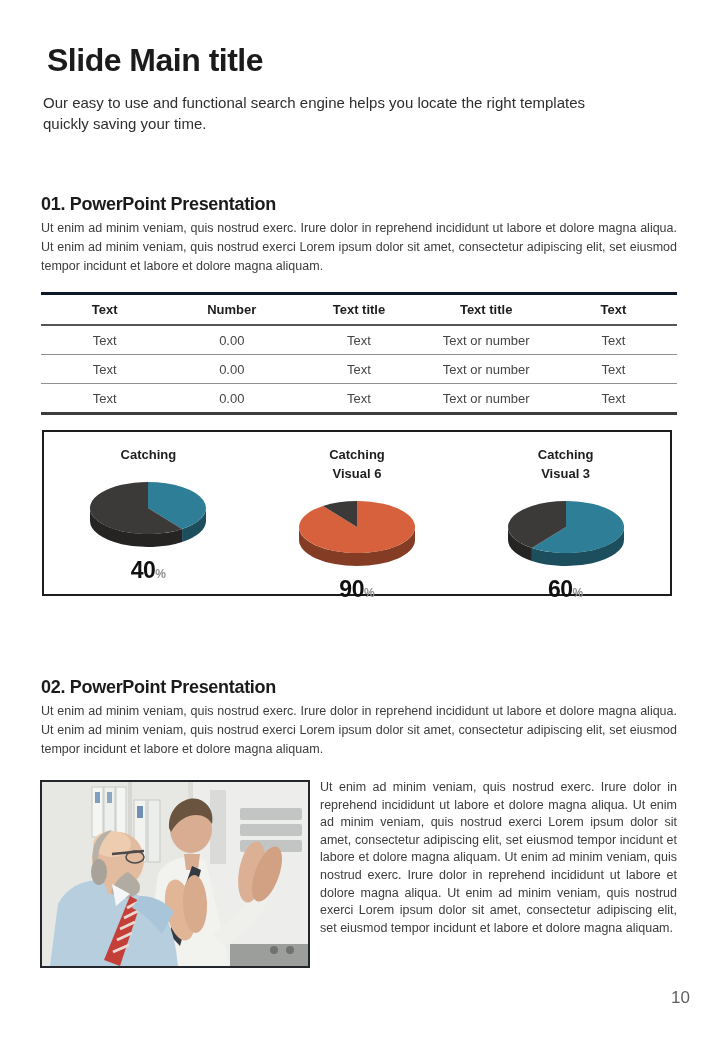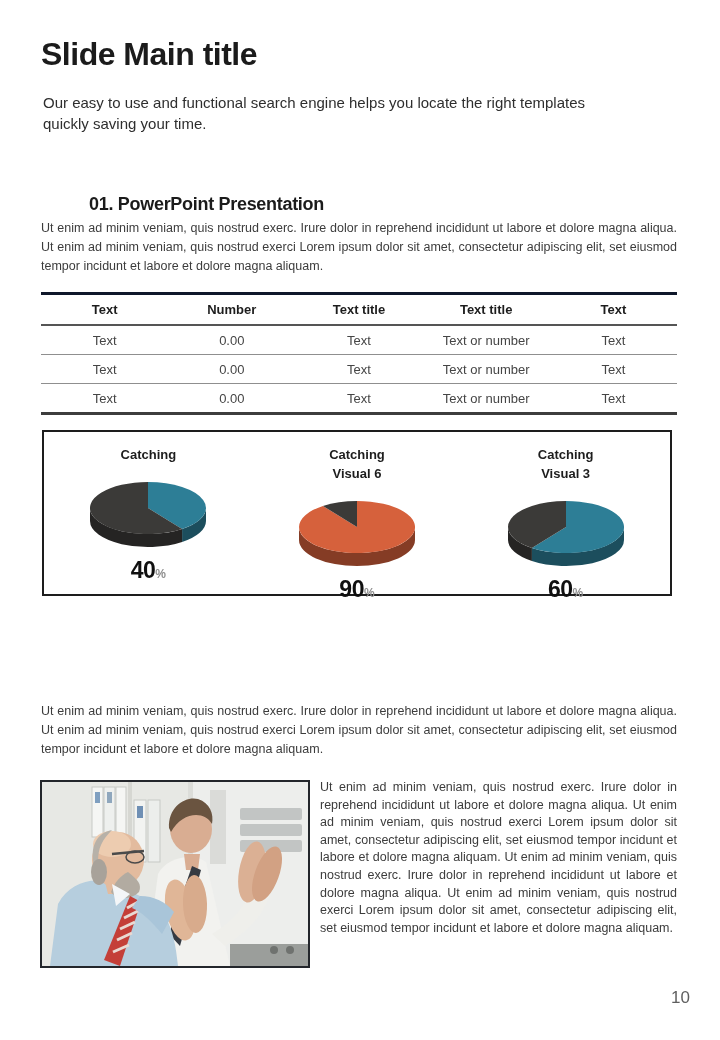--- a/index.html
+++ b/index.html
@@ -2,36 +2,36 @@
 <html><head>
 <meta charset="utf-8">
 <style>
   html,body{margin:0;padding:0;background:#ffffff;}
   .page{
     position:relative;width:720px;height:1040px;background:#ffffff;
     font-family:"Liberation Sans","DejaVu Sans",sans-serif;color:#3a3a3a;
     overflow:hidden;
   }
   .page-title{
-    position:absolute;left:41px;top:36px;margin:0;
+    position:absolute;left:41px;top:36px;margin:6px;
     font-size:32px;font-weight:bold;color:#1b1b1b;letter-spacing:-0.5px;
   }
   .subtitle{
     position:absolute;left:41px;top:90px;margin:2px;width:570px;
     font-size:15px;line-height:21px;color:#2e2e2e;
   }
   .sec-heading{
     position:absolute;left:41px;margin:0;
     font-size:18px;font-weight:bold;color:#1b1b1b;letter-spacing:-0.3px;
   }
   .sec-body{
     position:absolute;left:41px;margin:0;width:636px;
     font-size:12.5px;line-height:19px;color:#3c3c3c;text-align:justify;
   }
-  #sec1-heading{top:194px;margin-left:48px;}
+  #sec1-heading{top:194px;}
   #sec1-body{top:219px;}
   #sec2-heading{top:677px;}
   #sec2-body{top:702px;}
 
   
   .data-table{
     position:absolute;left:41px;top:292px;width:636px;
     border-collapse:collapse;table-layout:fixed;
     border-top:3px solid #0f172a;border-bottom:3px solid #3d3d3d;
     font-size:13px;
@@ -143,20 +143,21 @@
       <div class="pie-graphic"><svg width="160" height="88" viewBox="0 0 160 88">
             <path d="M 138 42 A 58 26 0 0 1 45.91 63.03 L 45.91 76.03 A 58 26 0 0 0 138 55 Z" fill="rgb(28,78,93)"></path>
             <path d="M 45.91 63.03 A 58 26 0 0 1 22 42 L 22 55 A 58 26 0 0 0 45.91 76.03 Z" fill="rgb(37,36,35)"></path>
             <path d="M 80 42 L 80 16 A 58 26 0 1 1 45.91 63.03 Z" fill="#2d7e96"></path>
             <path d="M 80 42 L 45.91 63.03 A 58 26 0 0 1 80 16 Z" fill="#3b3a38"></path>
           </svg></div>
       <div class="pie-value"><span>60</span><span class="pct">%</span></div>
     </div>
   </div>
 
+  <h2 class="sec-heading" id="sec2-heading">02. PowerPoint Presentation</h2>
   <p class="sec-body" id="sec2-body">Ut enim ad minim veniam, quis nostrud exerc. Irure dolor in reprehend incididunt ut labore et dolore magna aliqua. Ut enim ad minim veniam, quis nostrud exerci  Lorem ipsum dolor sit amet, consectetur adipiscing elit, set eiusmod tempor incidunt et labore et dolore magna aliquam.</p>
 
   <div class="photo-frame">
     <svg viewBox="0 0 266 184" width="266" height="184">
 
       <rect width="266" height="184" fill="#e7e8e4"></rect>
       <rect x="150" width="116" height="184" fill="#edeeec"></rect>
       <rect x="86" y="0" width="4" height="184" fill="#d6d7d2"></rect>
       <rect x="146" y="0" width="5" height="184" fill="#dcddd9"></rect>
 

